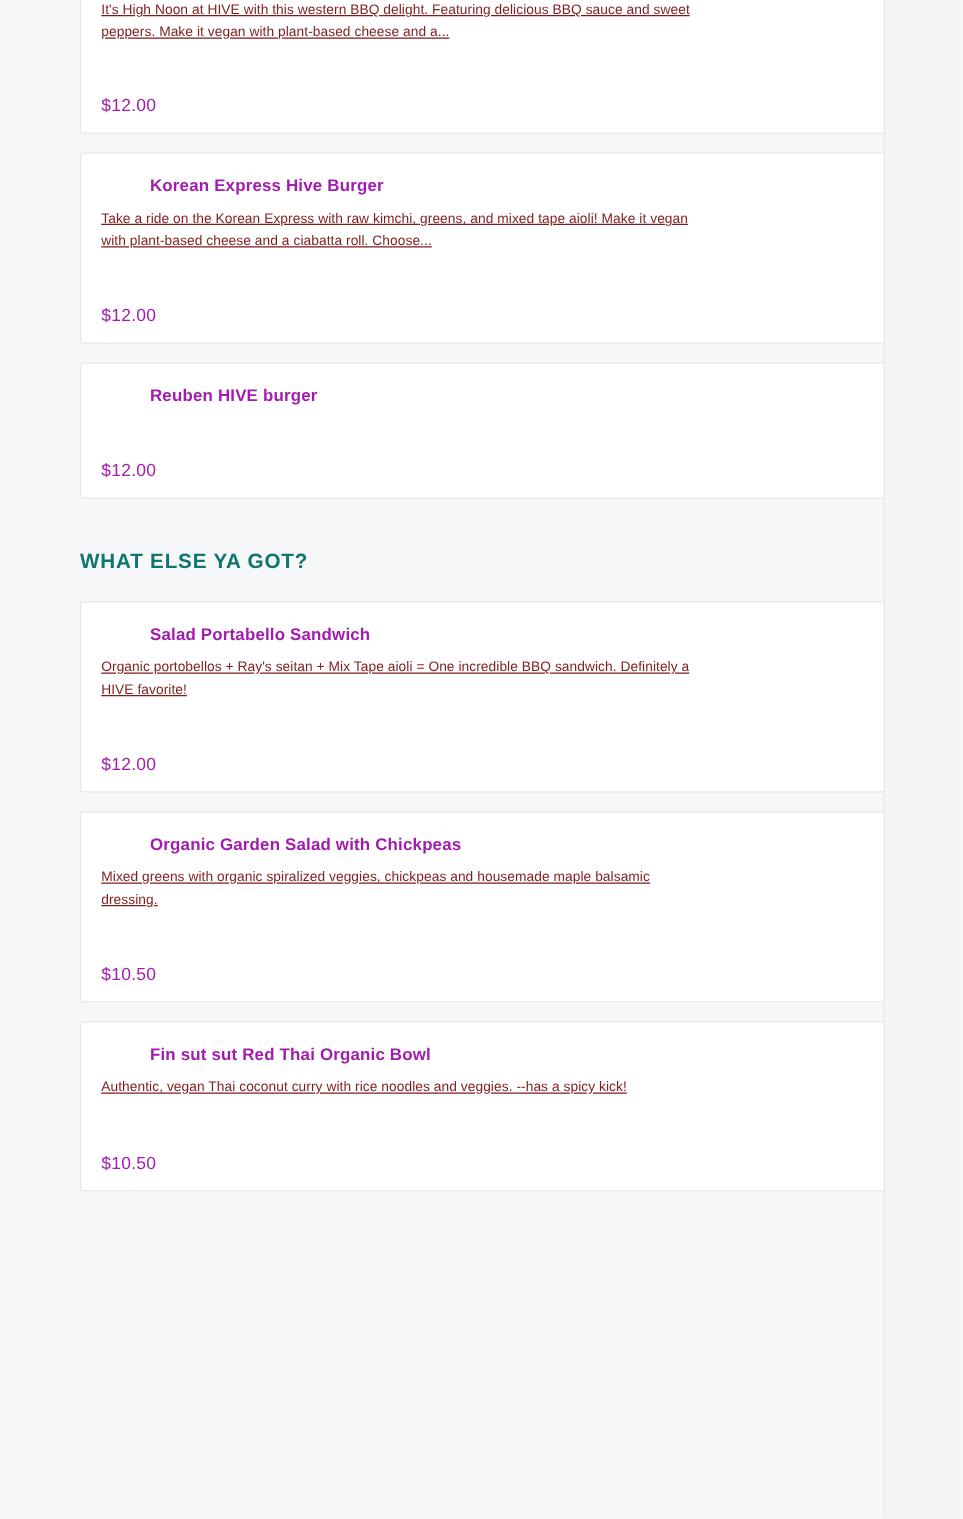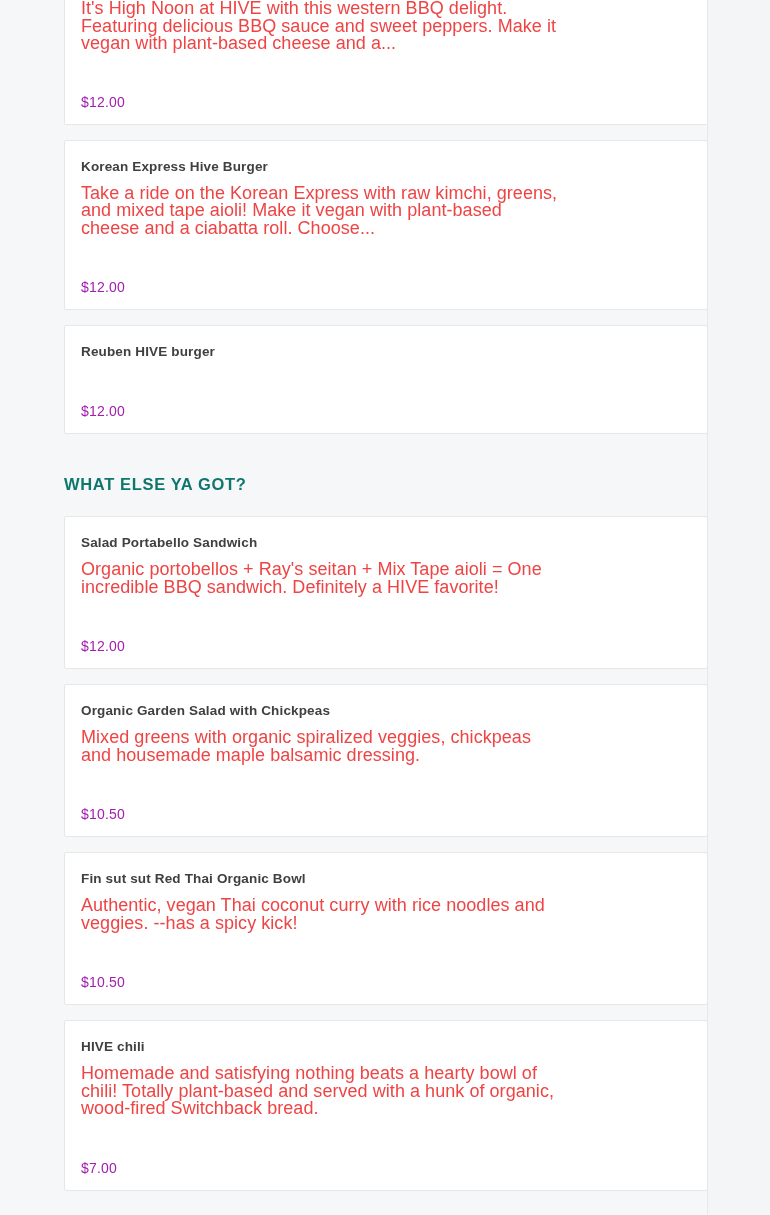--- a/index.html
+++ b/index.html
@@ -45,32 +45,34 @@
   .menu-card.clipped-top {
     margin-top: 0;
     padding-top: 0;
     border-top: none;
     border-radius: 0 0 2px 2px;
   }
 
   .item-title {
     font-size: 13.5px;
     font-weight: bold;
-    color: #404040;
+    color: #a21caf;
     letter-spacing: 0.15px;
     line-height: 18px;
     margin-bottom: 9px;
+    margin-left: 39px;
   }
 
   .item-desc {
-    font-size: 18px;
-    color: #ef4444;
+    font-size: 11px;
+    color: #7f1d1d;
     line-height: 17.5px;
     letter-spacing: 0.05px;
     max-width: 478px;
+    text-decoration: underline;
   }
 
   .item-price {
     font-size: 14px;
     color: #a21caf;
     letter-spacing: 0.2px;
     margin-top: 42px;
   }
 
   .menu-card.clipped-top .item-desc { max-width: 478px; }
@@ -130,24 +132,19 @@
         <div class="item-desc">Mixed greens with organic spiralized veggies, chickpeas and housemade maple balsamic dressing.</div>
         <div class="item-price">$10.50</div>
       </div>
 
       <div class="menu-card">
         <div class="item-title">Fin sut sut Red Thai Organic Bowl</div>
         <div class="item-desc">Authentic, vegan Thai coconut curry with rice noodles and veggies. --has a spicy kick!</div>
         <div class="item-price">$10.50</div>
       </div>
 
-      <div class="menu-card">
-        <div class="item-title">HIVE chili</div>
-        <div class="item-desc">Homemade and satisfying nothing beats a hearty bowl of chili! Totally plant-based and served with a hunk of organic, wood-fired Switchback bread.</div>
-        <div class="item-price">$7.00</div>
-      </div>
 
       <div class="spacer-bottom"></div>
 
     </div>
 
   </div>
 </div>
 
 </body></html>

